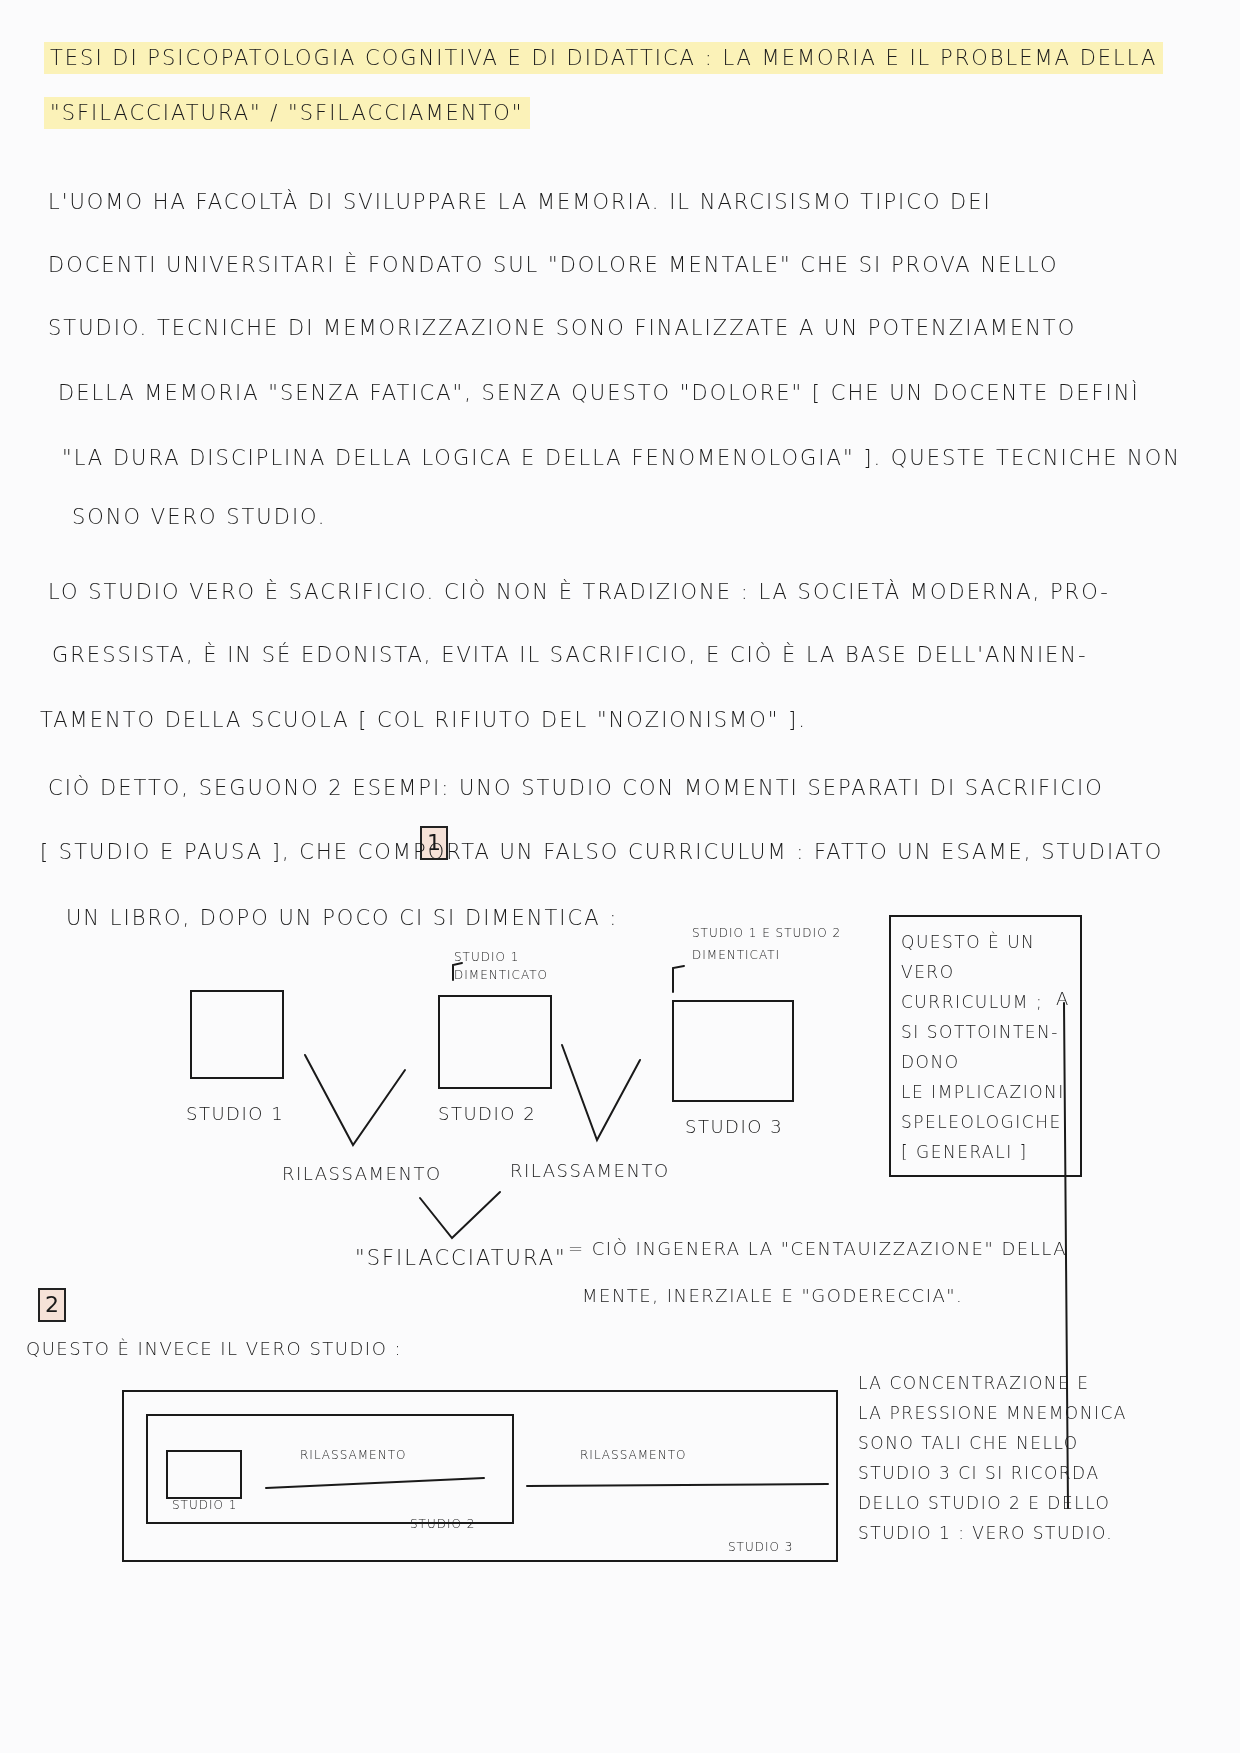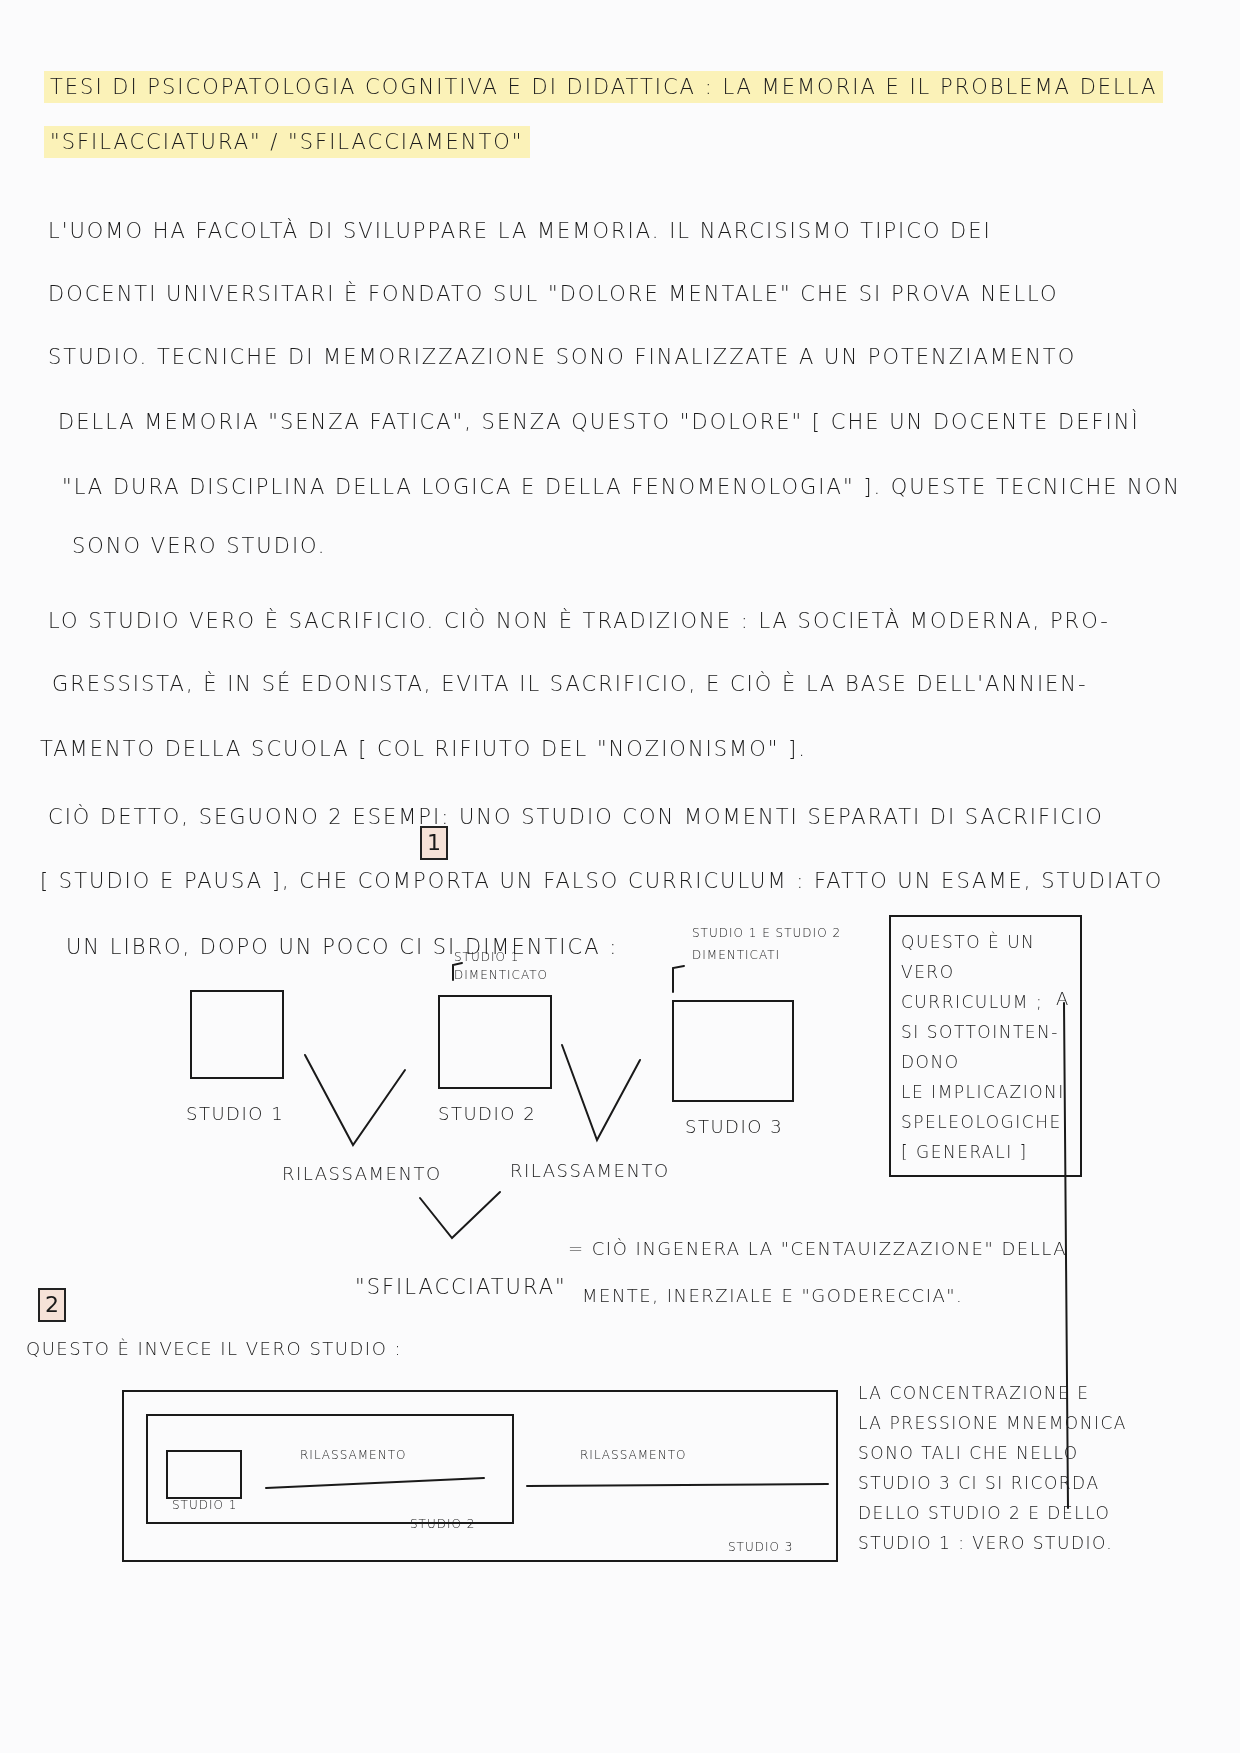--- a/index.html
+++ b/index.html
@@ -13,38 +13,38 @@
     .hw {
       position: absolute;
       font-family: "DejaVu Sans", sans-serif;
       text-transform: uppercase;
       letter-spacing: 2px;
       font-weight: 300;
       color: #1b1b1b;
       white-space: nowrap;
       font-stretch: condensed;
     }
-    .line { font-size: 21px; margin-top: 29px; }
+    .line { font-size: 21px; }
     .hl { background: #fbf2b8; padding: 4px 6px; }
     .small { font-size: 12px; letter-spacing: 1px; }
     .mid { font-size: 18px; letter-spacing: 1.5px; }
     .numbox {
       position: absolute; border: 2px solid #222; background: #f6e2d8;
       font-size: 22px; text-align: center; line-height: 30px;
       width: 24px; height: 30px;
     }
     .box { position: absolute; border: 2px solid #1a1a1a; }
     svg.overlay { position: absolute; left: 0; top: 0; }
     .sidebox {
       position: absolute; border: 2px solid #1a1a1a;
       padding: 10px 10px; box-sizing: border-box; margin-left: 39px;
     }
     .sidebox .hw { position: static; display: block; font-size: 17px; line-height: 30px; letter-spacing: 1.5px; }
     .note-block .hw { position: static; display: block; font-size: 17px; line-height: 30px; letter-spacing: 1.5px; }
-    .note-block { position: absolute; margin-top: 10px; }
+    .note-block { position: absolute; }
   </style>
 </head>
 <body>
 
 <div class="hw line" style="left:44px; top:46px;">
   <span class="hl">Tesi di psicopatologia cognitiva e di didattica : la memoria e il problema della</span>
 </div>
 <div class="hw line" style="left:44px; top:101px;">
   <span class="hl">"sfilacciatura" / "sfilacciamento"</span>
 </div>

